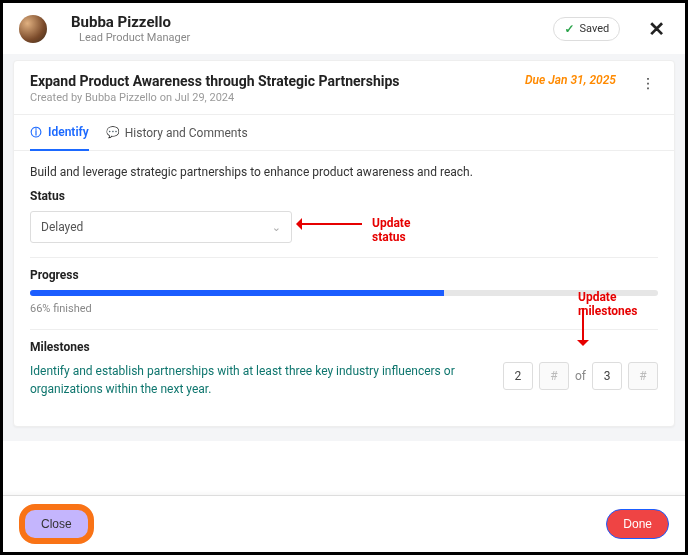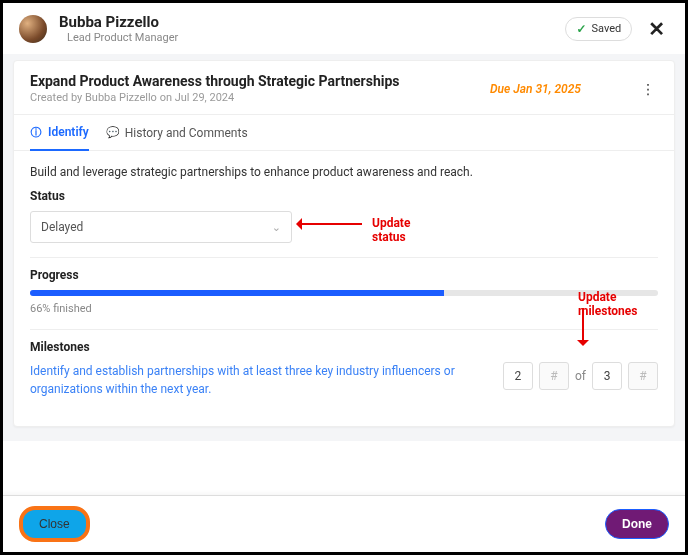--- a/index.html
+++ b/index.html
@@ -15,21 +15,21 @@
     height: 555px;
     border: 3px solid #000;
     position: relative;
     overflow: hidden;
     background: #fff;
   }
   .header {
     display: flex;
     align-items: center;
     padding: 10px 16px;
-    gap: 12px;
+    gap: 24px;
   }
   .avatar {
     width: 28px;
     height: 28px;
     border-radius: 50%;
     background: radial-gradient(circle at 30% 30%, #e0b080, #7a4a2a 60%, #3a2a1a 100%);
     flex-shrink: 0;
   }
   .who .name {
     font-weight: 700;
@@ -73,23 +73,22 @@
   .card {
     background: #fff;
     border: 1px solid #eee;
     border-radius: 4px;
     box-shadow: 0 1px 2px rgba(0,0,0,0.04);
   }
 
   .card-head {
     padding: 12px 16px 10px 16px;
     display: flex;
-    align-items: center;
+    align-items: flex-start;
     border-bottom: 1px solid #eee;
-    gap: 35px;
   }
   .card-head .left { flex: 1; }
   .card-title {
     font-weight: 700;
     font-size: 14px;
     color: #222;
   }
   .card-sub {
     font-size: 11px;
     color: #9a9a9a;
@@ -195,21 +194,21 @@
     margin-top: 6px;
   }
 
   .milestones-row {
     display: flex;
     gap: 10px;
     align-items: flex-start;
   }
   .milestone-desc {
     flex: 1;
-    color: #3b82f6;
+    color: #0f766e;
     line-height: 1.5;
   }
   .mile-inputs {
     display: flex;
     align-items: center;
     gap: 6px;
     font-size: 12px;
   }
   .mbox {
     border: 1px solid #ddd;
@@ -237,29 +236,29 @@
     padding: 0 16px;
     background: #fff;
     border-top: 1px solid #ddd;
     box-shadow: 0 -2px 4px rgba(0,0,0,0.04);
   }
   .btn {
     border-radius: 16px;
     font-size: 12px;
     padding: 7px 16px;
     cursor: pointer;
-    border: 4px solid #f97316;
-    background: #0ea5e9;
+    border: 6px solid #f97316;
+    background: #c4b5fd;
     color: #333;
   }
   .btn.primary {
-    background: #701a75;
+    background: #ef4444;
     color: #fff;
     border: 1px solid #1b5dff;
-    font-weight: 700;
+    font-weight: 400;
   }
   .footer-spacer { flex: 1; }
 
   .annot {
     position: absolute;
     color: #e60000;
     font-weight: 700;
     font-size: 12px;
     pointer-events: none;
   }

